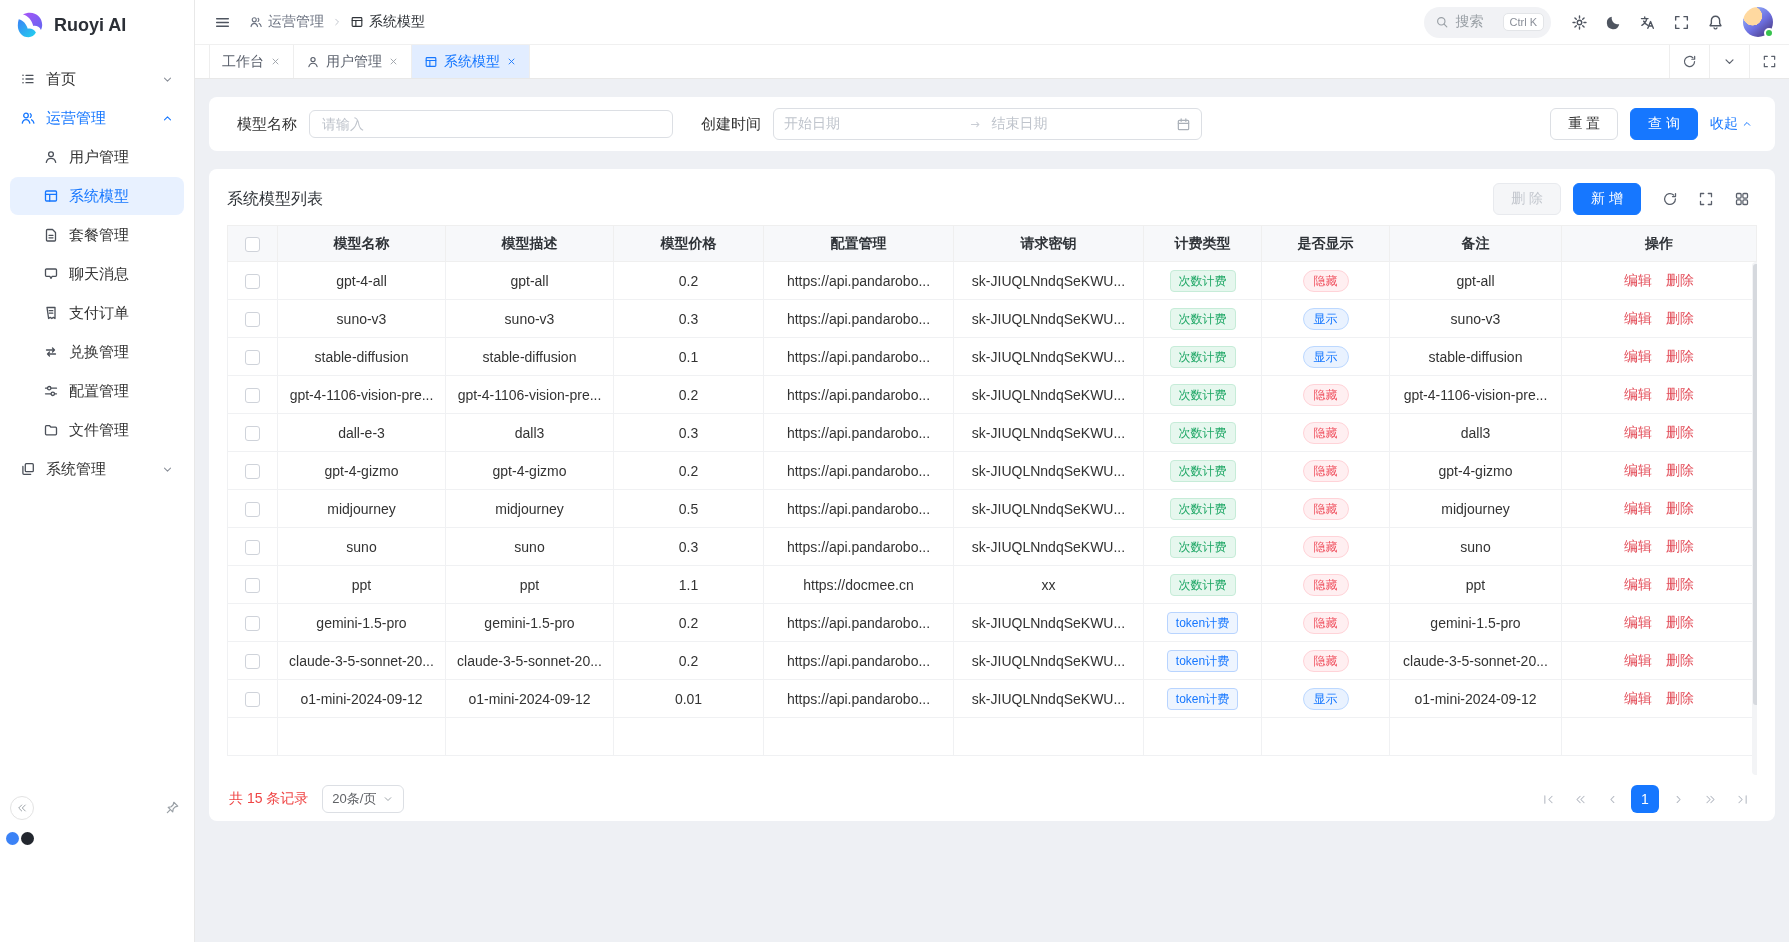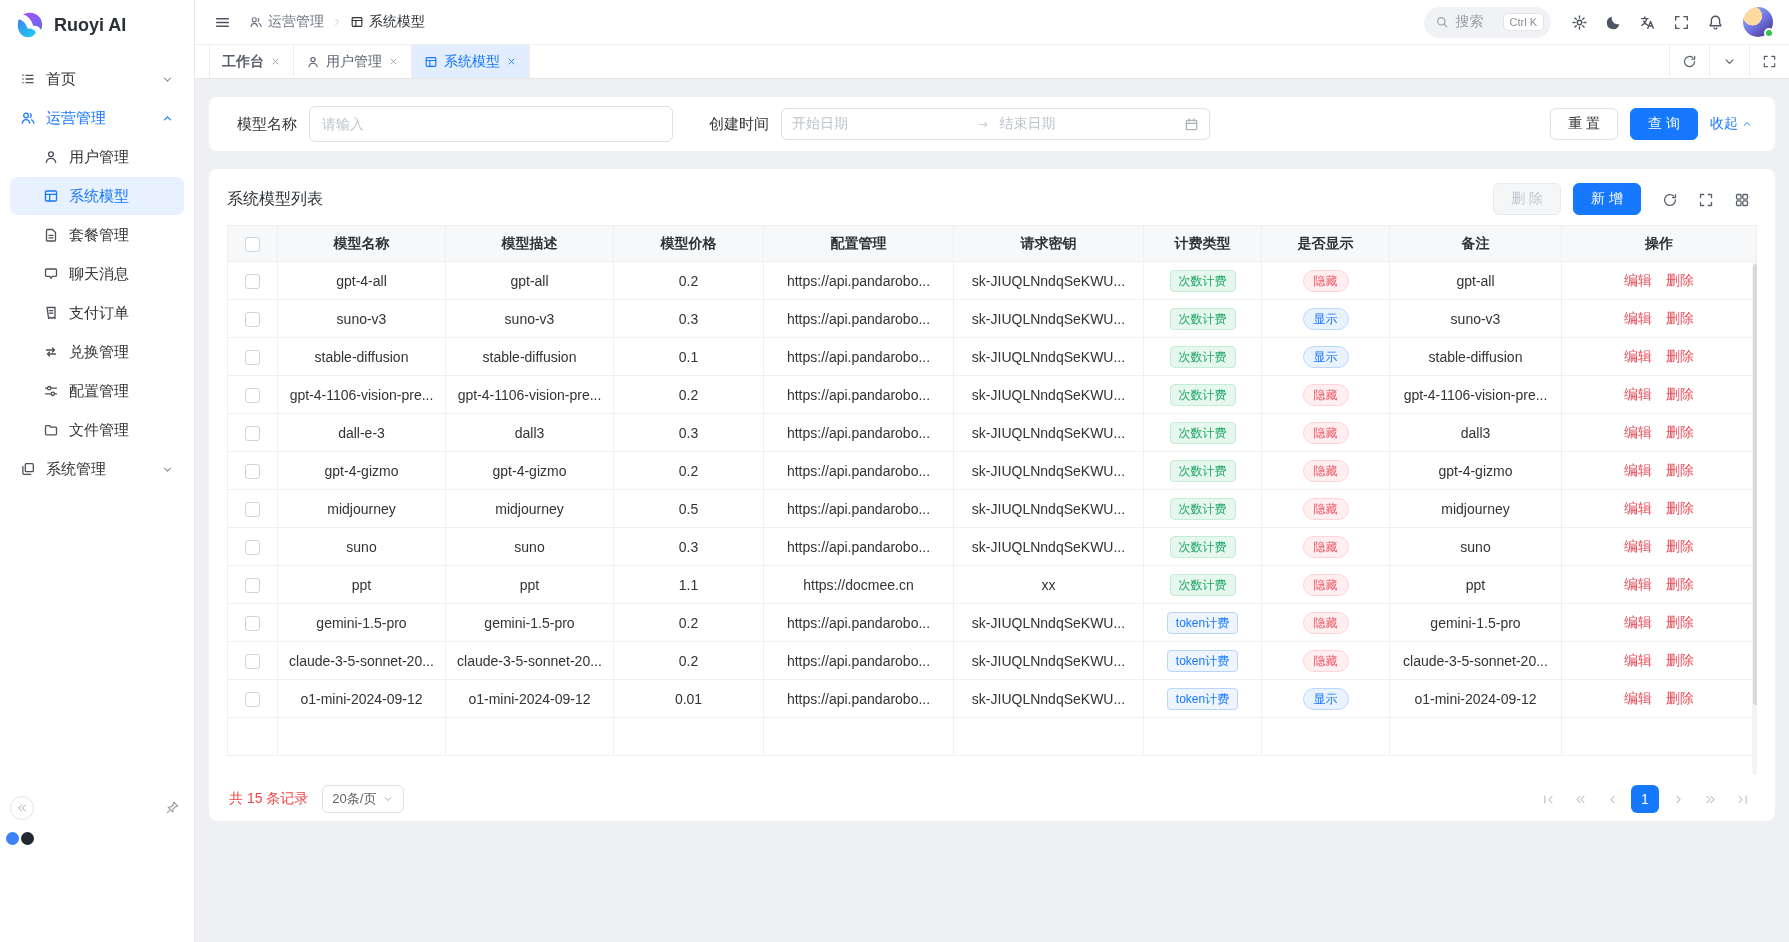--- a/index.html
+++ b/index.html
@@ -53,57 +53,57 @@
 .sb-text{font-size:14px;color:#9aa0a6;margin-right:12px;}
 .sb-kbd{font-size:11px;color:#8a8f99;background:#fff;border:1px solid #e3e5e8;border-radius:5px;padding:2px 6px;}
 .header-actions{display:flex;align-items:center;}
 .avatar{width:30px;height:30px;border-radius:50%;margin-left:8px;position:relative;cursor:pointer;background:radial-gradient(circle at 32% 30%,#ffd9a0 0 32%,rgba(0,0,0,0) 33%),linear-gradient(140deg,#9fc3ff,#6d6fe0 55%,#432f6b);}
 .avatar-dot{position:absolute;right:-1px;bottom:-1px;width:10px;height:10px;background:#37c24d;border:2px solid #fff;border-radius:50%;}
 
 
 .tabbar{height:35px;background:#fff;border-top:1px solid #f0f0f0;border-bottom:1px solid #e8e8e8;display:flex;align-items:stretch;}
 .tabs{display:flex;align-items:stretch;padding-left:14px;}
 .tab{display:flex;align-items:center;gap:6px;padding:0 12px;font-size:14px;color:#595f6b;border-right:1px solid #eee;cursor:pointer;}
-.tabs .tab:first-child{border-left:1px solid #eee;font-weight:bold;}
+.tabs .tab:first-child{border-left:1px solid #eee;}
 .tab-ic{display:flex;}
 .tab-ic svg{width:14px;height:14px;}
 .tab-close{display:flex;color:#9aa0a6;cursor:pointer;}
 .tab-close svg{width:11px;height:11px;}
 .tab.active{background:#e2edff;color:var(--accent);}
 .tab.active .tab-close,.tab.active .tab-ic{color:var(--accent);}
 .tab-controls{margin-left:auto;display:flex;align-items:stretch;}
 .tabctl{width:40px;display:flex;align-items:center;justify-content:center;color:#5b616c;border-left:1px solid #eee;}
 .tabctl svg{width:15px;height:15px;}
 
 
 .content{flex:1;padding:18px 14px 0;}
 .filter-card{background:#fff;border-radius:8px;height:54px;display:flex;align-items:center;padding:0 22px 0 28px;}
 .f-label{font-size:15px;color:#333;margin-right:12px;white-space:nowrap;}
-.f-input{width:364px;height:36px;border:1px solid #dcdfe4;border-radius:6px;padding:0 12px;font-size:14px;color:#0c4a6e;outline:none;background:#fff;}
+.f-input{width:364px;height:28px;border:1px solid #dcdfe4;border-radius:6px;padding:0 12px;font-size:14px;color:#0c4a6e;outline:none;background:#fff;}
 .f-input::placeholder{color:#bfc4cc;}
-.lbl2{margin-left:36px;}
+.lbl2{margin-left:28px;}
 .date-range{width:429px;height:32px;border:1px solid #dcdfe4;border-radius:6px;display:flex;align-items:center;padding:0 10px;gap:10px;color:#bfc4cc;font-size:14px;cursor:text;}
 .dr-ph{flex:1;white-space:nowrap;}
 .dr-arrow{color:#c9cdd4;display:flex;}
 .dr-arrow svg{width:13px;height:13px;}
 .dr-cal{color:#aab0b8;display:flex;}
 .dr-cal svg{width:15px;height:15px;}
 .filter-actions{margin-left:auto;display:flex;align-items:center;gap:12px;}
 .btn{height:32px;padding:0 17px;border-radius:6px;border:1px solid #dcdfe4;background:#fff;font-size:14px;color:#333;display:inline-flex;align-items:center;white-space:nowrap;}
 .btn-primary{background:var(--accent);border-color:var(--accent);color:#fff;}
 .btn-disabled{background:#f5f6f8;border-color:#e8eaee;color:#c3c7ce;cursor:not-allowed;}
 .collapse-link{color:var(--accent);font-size:14px;display:flex;align-items:center;gap:3px;cursor:pointer;white-space:nowrap;}
 .cl-chev{display:flex;}
 .cl-chev svg{width:12px;height:12px;}
 
 
 .table-card{background:#fff;border-radius:8px;margin-top:18px;height:652px;padding:0 18px;display:flex;flex-direction:column;}
 .panel-head{display:flex;align-items:center;margin:14px 0 10px;height:32px;}
 .panel-title{font-size:16px;font-weight:500;color:#2f3338;}
-.panel-tools{margin-left:auto;display:flex;align-items:flex-end;gap:12px;}
+.panel-tools{margin-left:auto;display:flex;align-items:center;gap:12px;}
 #panel-tools-icons{display:flex;align-items:center;gap:6px;margin-left:2px;}
 .toolbtn{width:30px;height:30px;display:flex;align-items:center;justify-content:center;color:#5b616c;border-radius:6px;}
 .toolbtn svg{width:16px;height:16px;}
 .table-wrap{position:relative;height:552px;overflow:hidden;}
 table{width:100%;border-collapse:collapse;table-layout:fixed;}
 th{background:#f7f8fa;height:36px;font-size:14px;font-weight:700;color:#2f3338;border:1px solid #efefef;text-align:center;}
 td{height:38px;font-size:14px;color:#333;border:1px solid #f0f1f3;text-align:center;background:#fff;padding:0 8px;}
 .ellip{overflow:hidden;white-space:nowrap;text-overflow:ellipsis;}
 .checkbox{display:inline-block;width:15px;height:15px;border:1px solid #cfd3da;border-radius:3px;background:#fff;vertical-align:middle;cursor:pointer;}
 .tag{display:inline-block;font-size:12px;line-height:20px;padding:0 8px;border-radius:4px;}

